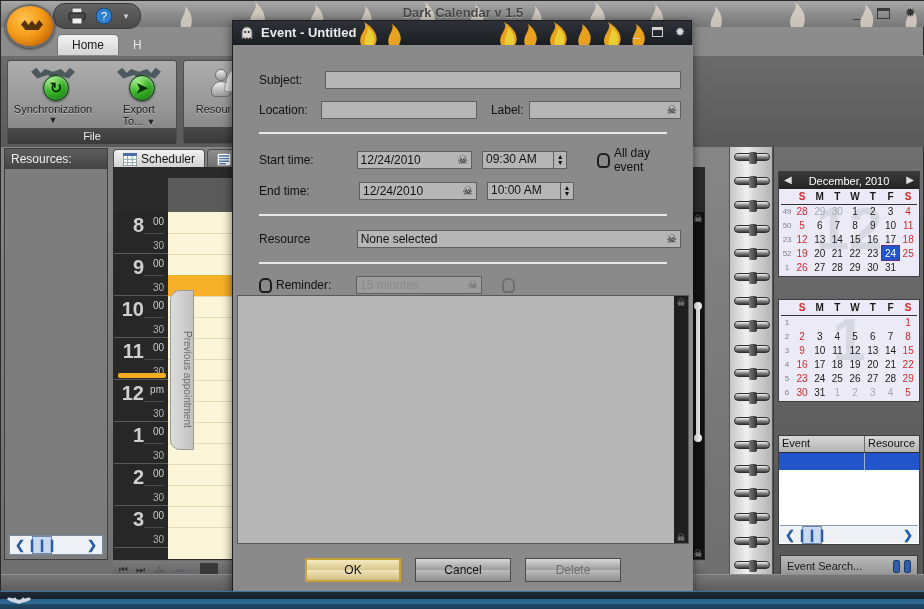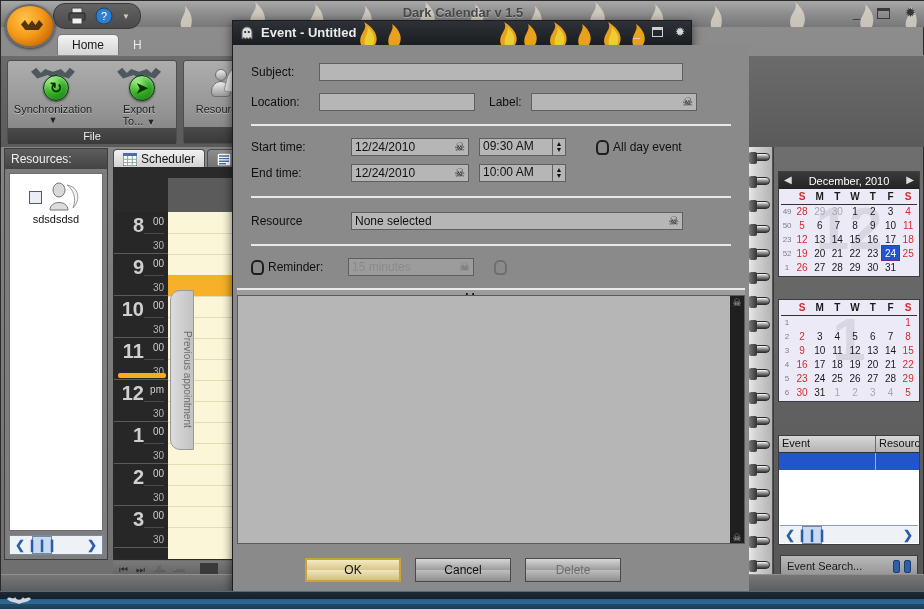--- a/index.html
+++ b/index.html
@@ -193,21 +193,21 @@
   table.cal thead th { border-bottom:1px solid #333; color:#1a1a1a; font-weight:bold; }
   table.cal thead th.sun, table.cal thead th.sat { color:#d12c2c; }
   table.cal td { color:#1a1a1a; }
   table.cal td.oth { color:#a8a8b0; }
   table.cal td.sel { background:#2255cc; color:#fff; outline:1px solid #6a2a8a; }
 
   .evlist { position:absolute; left:4px; top:288px; width:142px; height:110px;
     background:#fff; border:1px solid #3d3d3d; }
   .evl-head { display:flex; height:17px; background: linear-gradient(180deg,#d8d8d8,#b3b3b3); border-bottom:1px solid #2f2f2f; }
   .evl-head div { font-size:11px; color:#111; padding:1px 0 0 3px; overflow:hidden; white-space:nowrap; }
-  .evl-c1 { width:97px; border-right:1px solid #6b6b6b; }
+  .evl-c1 { width:86px; border-right:1px solid #6b6b6b; }
   .evl-c2 { flex:1; }
   .evl-row { height:17px; background:#2255cc; display:flex; }
   .evl-row .evl-c1 { border-right:1px solid #9ab2e0; }
   .evl-nav { position:absolute; left:1px; right:1px; bottom:1px; height:18px;
     background:#eef1f6; border-top:1px solid #8c9cb2; display:flex; align-items:center; }
   .ev-search { position:absolute; left:6px; top:408px; width:138px; height:22px;
     background: linear-gradient(180deg,#b9b9b9,#949494); border:1px solid #3d3d3d;
     display:flex; align-items:center; padding:0 6px; cursor:pointer; }
   .ev-search span { font-size:11px; color:#1a1a1a; }
   .binocs { margin-left:auto; width:18px; height:13px; position:relative; }
@@ -220,21 +220,21 @@
   .dlg { position:absolute; left:232px; top:20px; width:460px; height:573px;
     background:#8a8a8a; border:1px solid #1c1c1c; box-shadow:0 3px 10px rgba(0,0,0,.6); }
   .dlg-title { position:relative; height:24px; background: linear-gradient(180deg,#2e3238 0%,#1a1d21 100%); overflow:hidden; }
   .dlg-title .flames { height:24px; width:460px; }
   .dlg-ghost { position:absolute; left:6px; top:4px; width:16px; height:16px; }
   .dlg-title-txt { position:absolute; left:28px; top:4px; color:#eaeaea; font-size:13px; font-weight:bold; }
   .dlg-wbtns { position:absolute; right:6px; top:4px; display:flex; gap:12px; align-items:center; color:#d8d8d8; font-size:12px; }
   .dlg-wbtn { cursor:pointer; }
   .dlg-wbtn.box { border:1px solid #cfcfcf; width:11px; height:10px; border-top-width:3px; }
 
-  .dlg-body { position:absolute; left:0; top:24px; width:516px; bottom:0; background:#8a8a8a; padding:4px; }
+  .dlg-body { position:absolute; left:0; top:24px; width:460px; bottom:0; background:#8a8a8a; padding:12px; }
   .row { display:flex; align-items:center; margin: 0 0 0 0; }
   .lbl { color:#111; font-size:12px; }
   .fld { background:#b6b6b6; border:1px solid #5f5f5f; height:18px;
     font-family:"Liberation Sans",sans-serif; font-size:12px; color:#111; padding:0 3px; }
   .fld.dis { color:#8a8a8a; background:#9c9c9c; }
   .skull-g { font-size:12px; color:#1c1c1c; line-height:1; }
   .hr { height:2px; background:#e8e8e8; }
   .spin { width:13px; height:18px; background:#b6b6b6; border:1px solid #5f5f5f; border-left:none;
     display:flex; flex-direction:column; align-items:center; justify-content:center; cursor:pointer; }
   .spin i { font-size:7px; color:#111; line-height:6px; font-style:normal; }
@@ -362,35 +362,20 @@
           </div>
         </div>
         <div class="rgroup-label"></div>
       </div>
     </div>
 
     <div class="content">
 
       <div class="res-panel">
         <div class="res-header">Resources:</div>
-        <div class="res-body">
-          <div class="res-item">
-            <div class="res-row">
-              <div class="res-cb"></div>
-              <div class="res-av">
-                <svg viewBox="0 0 38 30">
-                    <ellipse cx="14" cy="8" rx="6" ry="7" fill="#d9d9d9" stroke="#777"></ellipse>
-                    <path d="M5 28 C5 18 23 18 23 28Z" fill="#dcdcdc" stroke="#777"></path>
-                    <path d="M22 3 C34 5 36 18 28 26 C32 16 28 7 22 3Z" fill="#f4f4f4" stroke="#9a9a9a"></path>
-                  </svg>
-              </div>
-            </div>
-            <div class="res-label">sdsdsdsd</div>
-          </div>
-        </div>
         <div class="res-nav">
           <div class="navbtn">❮</div>
           <div class="navbtn mid">❙❙❙</div>
           <div class="navbtn right">❯</div>
         </div>
       </div>
 
       <div class="sched-tabs">
         <div class="stab active">
           <span class="stab-ico">

